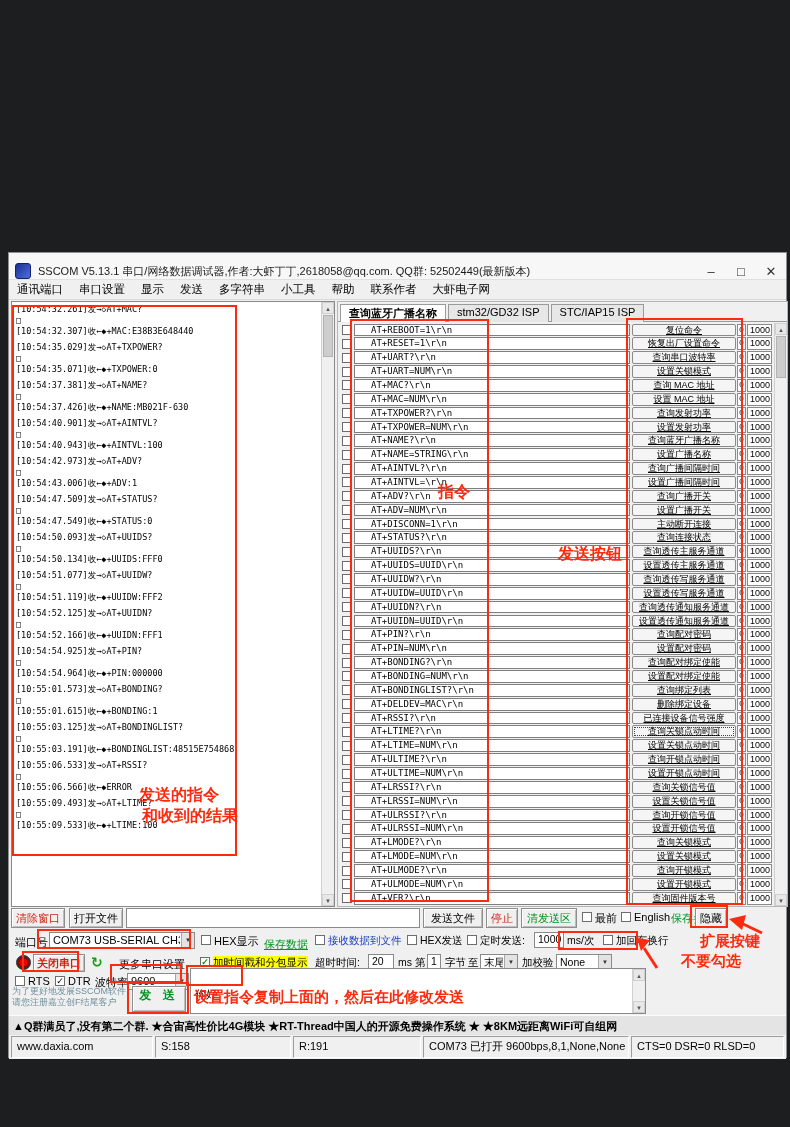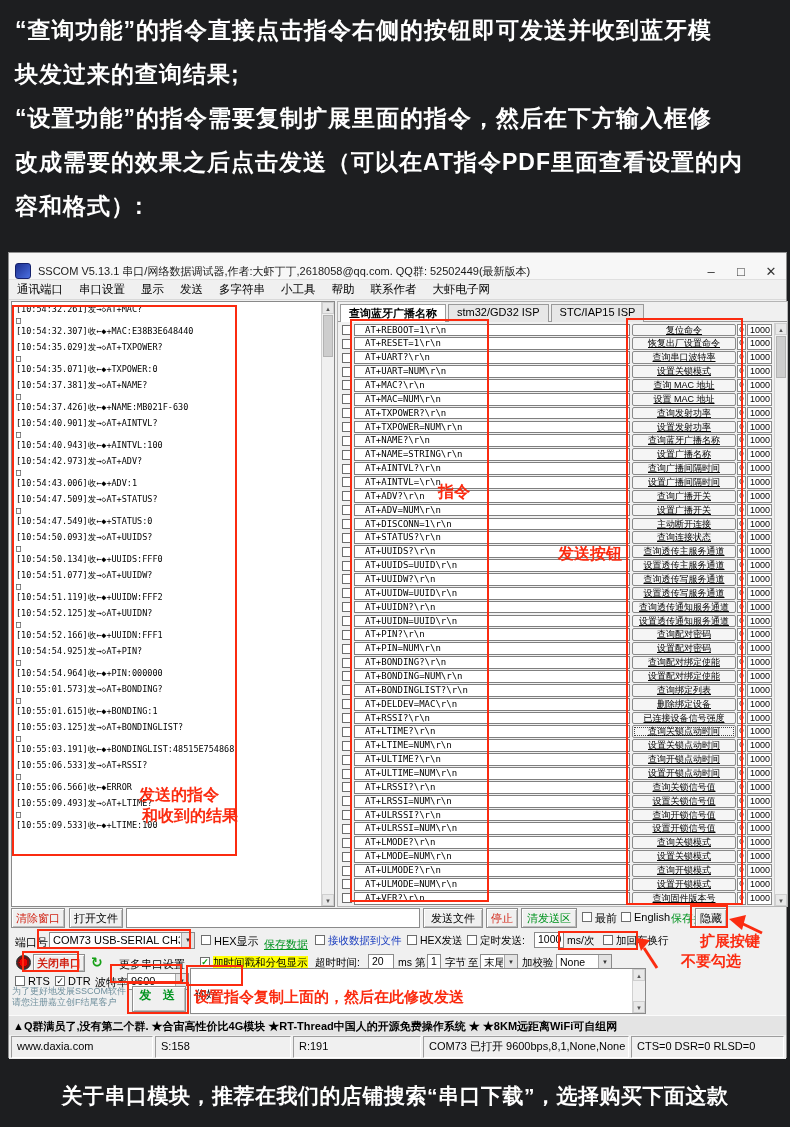--- a/index.html
+++ b/index.html
@@ -47,21 +47,21 @@
   #tabbar { position:absolute; left:0; top:0; width:100%; height:20px; display:flex;
             padding:2px 0 0 2px; border-bottom:1px solid #9a9a9a; }
   .tab { font-size:11px; padding:1px 8px 0 8px; margin-right:2px; border:1px solid #9a9a9a;
          border-bottom:none; background:#e7e7e7; height:18px; }
   .tab.active { background:#fff; font-weight:bold; }
   #ms-rows { position:absolute; left:0; top:21px; width:437px; height:583px; overflow:hidden; }
   .ms-row { position:relative; height:13.86px; }
   .ms-row .cb { position:absolute; left:4px; top:2px; }
   .ms-cmd { position:absolute; left:16px; top:0.5px; width:276px; height:12.8px;
             background:#fff; border:1px solid #7f7f7f; font-family:"DejaVu Sans Mono",monospace;
-            font-size:9px; line-height:10.5px; padding-left:10px; white-space:nowrap; overflow:hidden; }
+            font-size:9px; line-height:10.5px; padding-left:16px; white-space:nowrap; overflow:hidden; }
   .ms-btn { position:absolute; left:294px; top:0.5px; width:104px; height:12.8px;
             background:#f5f5f5; border:1px solid #8a8a8a; border-radius:2px;
             font-size:9px; line-height:10.5px; text-align:center; text-decoration:underline;
             white-space:nowrap; overflow:hidden; }
   .ms-btn.focused { outline:1px dotted #444; outline-offset:-3px; }
   .ms-sliver { position:absolute; left:399px; top:0.5px; width:9px; height:12.8px;
                background:#fff; border:1px solid #8a8a8a; font-size:8px; line-height:10px;
                text-align:center; overflow:hidden; }
   .ms-delay { position:absolute; left:409px; top:0.5px; width:25px; height:12.8px;
               background:#fff; border:1px solid #8a8a8a; font-size:9px; line-height:10.5px; padding-left:2px; }
@@ -116,27 +116,20 @@
   .rb { position:absolute; border:2px solid #fb2b10; z-index:40; pointer-events:none; }
   .ann { position:absolute; color:#fb2b10; z-index:45; pointer-events:none;
          font-size:16px; font-weight:bold; white-space:nowrap; }
   #arrow-layer { position:absolute; left:0; top:0; z-index:44; pointer-events:none; }
 </style>
 </head>
 <body>
 
 <div id="screen">
 
-  <div id="intro">
-    <div>“查询功能”的指令直接点击指令右侧的按钮即可发送并收到蓝牙模</div>
-    <div>块发过来的查询结果;</div>
-    <div>“设置功能”的指令需要复制扩展里面的指令，然后在下方输入框修</div>
-    <div>改成需要的效果之后点击发送（可以在AT指令PDF里面查看设置的内</div>
-    <div>容和格式）:</div>
-  </div>
 
   <div id="app">
     <div id="titlebar">
       <span id="appicon"></span>
       <span id="wtitle">SSCOM V5.13.1 串口/网络数据调试器,作者:大虾丁丁,2618058@qq.com. QQ群: 52502449(最新版本)</span>
       <span class="winctl">–</span>
       <span class="winctl">□</span>
       <span class="winctl">✕</span>
     </div>
     <div id="menubar">
@@ -659,14 +652,13 @@
   <span class="ann" style="left:700px;top:932px;font-size:15px">扩展按键</span>
   <span class="ann" style="left:681px;top:952px;font-size:15px">不要勾选</span>
 
   <svg id="arrow-layer" width="790" height="1127" viewBox="0 0 790 1127">
     <path d="M762 933 L741 923" stroke="#fb2b10" stroke-width="3" fill="none"></path>
     <polygon points="729,919 746,915 742,930" fill="#fb2b10"></polygon>
     <path d="M657 968 L644 948" stroke="#fb2b10" stroke-width="3" fill="none"></path>
     <polygon points="637,938 650,940 641,951" fill="#fb2b10"></polygon>
   </svg>
 
-  <div id="footer-note">关于串口模块，推荐在我们的店铺搜索“串口下载”，选择购买下面这款</div>
 </div>
 
 </body></html>

